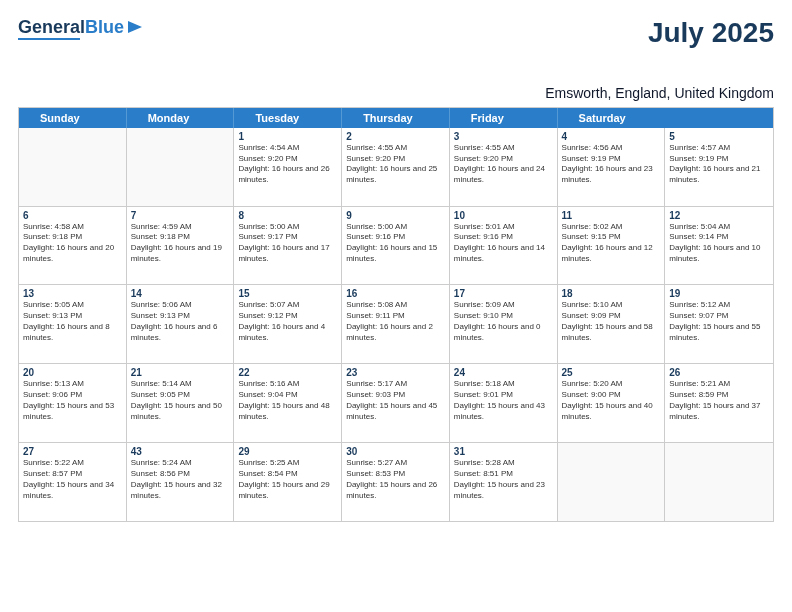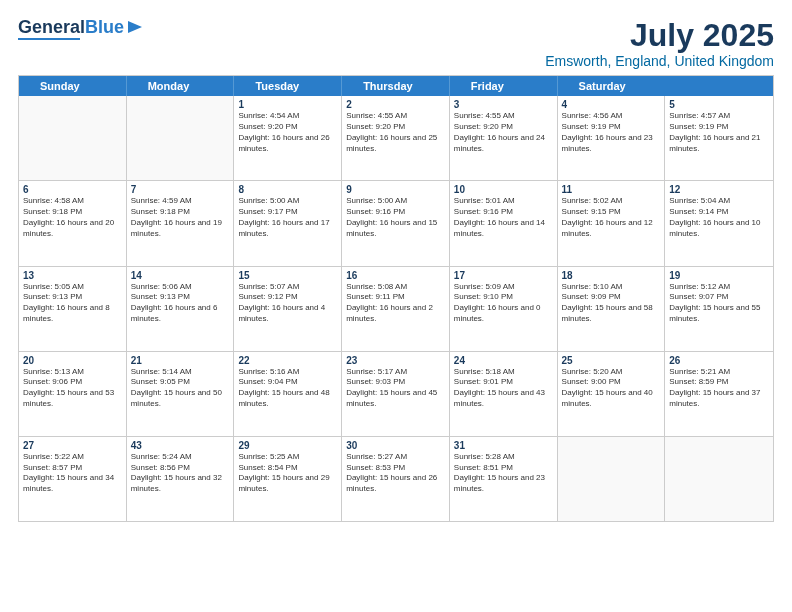--- a/index.html
+++ b/index.html
@@ -25,28 +25,29 @@
     }
     .logo {
       display: flex;
       flex-direction: column;
       align-items: flex-start;
     }
     .title-block {
       text-align: right;
     }
     .month-year {
-      font-size: 32px;
+      font-size: 28px;
       font-weight: bold;
       color: #1a3a5c;
       line-height: 1.1;
     }
     .location {
       font-size: 14px;
-      color: #0369a1;
+      color: #0f172a;
+      margin-top: 36px;
     }
     .calendar {
       flex: 1;
       display: flex;
       flex-direction: column;
       border: 1px solid #ccc;
     }
     .cal-header {
       display: grid;
       grid-template-columns: repeat(7, 1fr);

